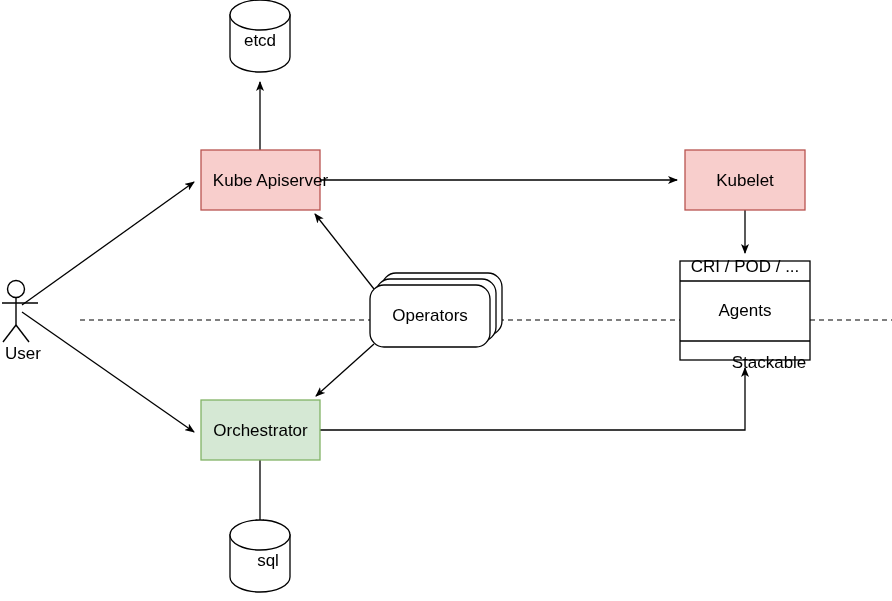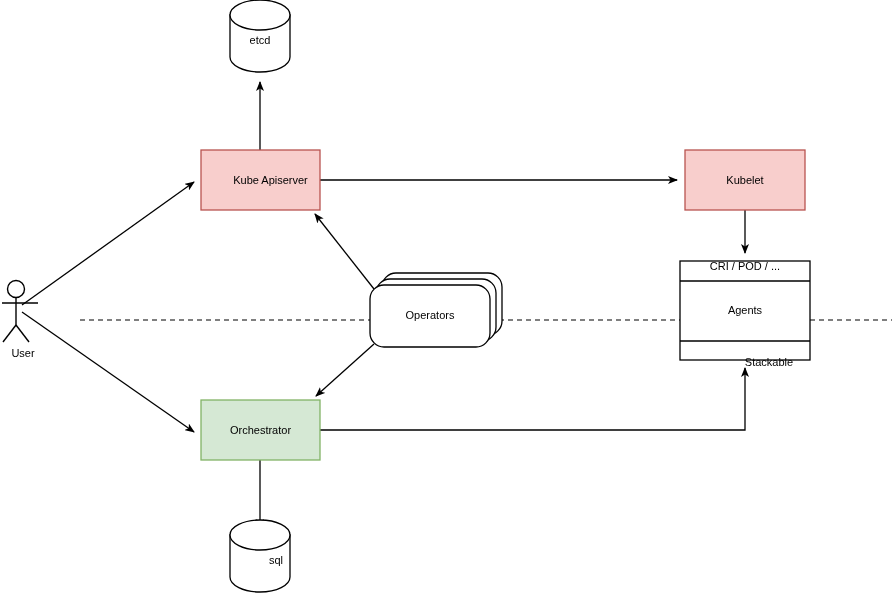--- a/index.html
+++ b/index.html
@@ -17,29 +17,29 @@
   #canvas {
     position: absolute;
     left: 0;
     top: 0;
     width: 892px;
     height: 601px;
   }
   .node-label {
     position: absolute;
     font-family: "Liberation Sans", sans-serif;
-    font-size: 11px;
+    font-size: 17px;
     color: #000000;
     text-align: center;
     line-height: 13px;
     white-space: nowrap;
     pointer-events: none;
   }
   .lbl-etcd   { left: 230px; top: 34px;  width: 60px; }
-  .lbl-sql    { left: 230px; top: 554px; width: 76px; margin-left: 8px; }
+  .lbl-sql    { left: 230px; top: 554px; width: 76px; }
   .lbl-api    { left: 201px; top: 174px; width: 119px; margin-left: 10px; }
   .lbl-kubelet{ left: 685px; top: 174px; width: 120px; }
   .lbl-orch   { left: 201px; top: 424px; width: 119px; }
   .lbl-ops    { left: 370px; top: 309px; width: 120px; }
   .lbl-cri    { left: 680px; top: 260px; width: 130px; }
   .lbl-agents { left: 680px; top: 304px; width: 130px; }
   .lbl-stack  { left: 680px; top: 356px; width: 130px; padding-left: 24px; }
   .lbl-user   { left: 1px;   top: 347px; width: 44px; text-align: center; }
 </style>
 </head>

